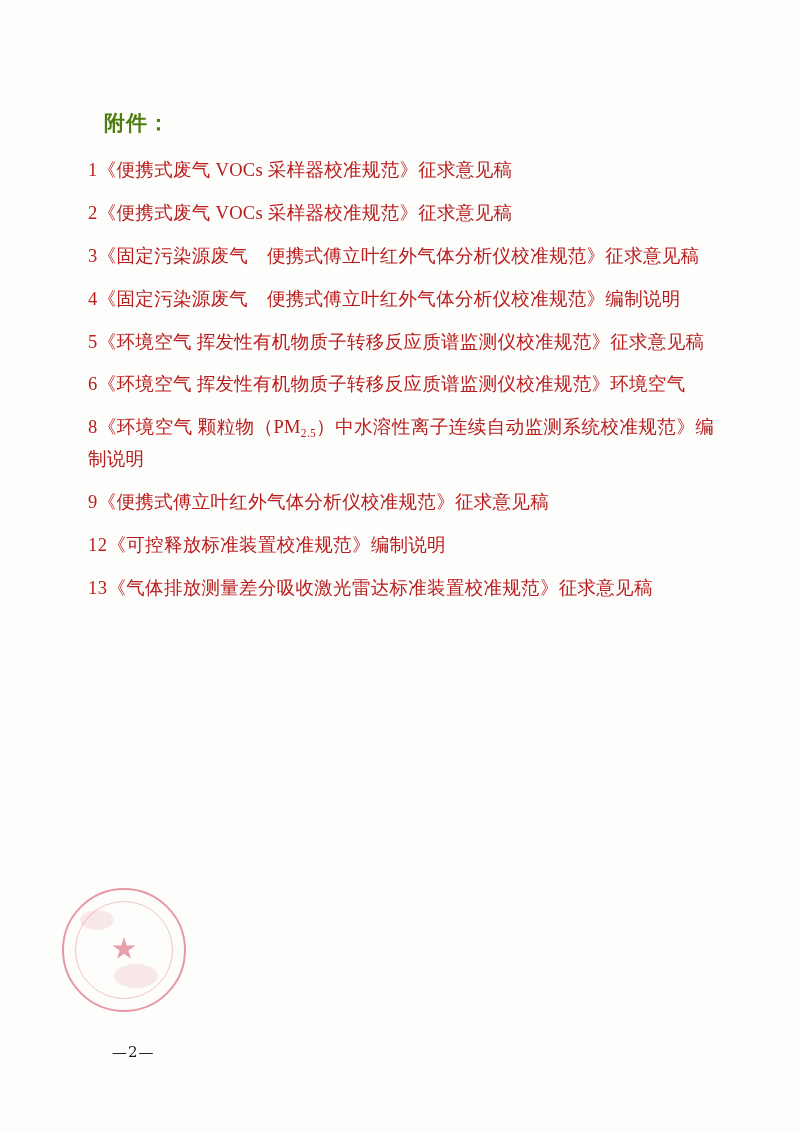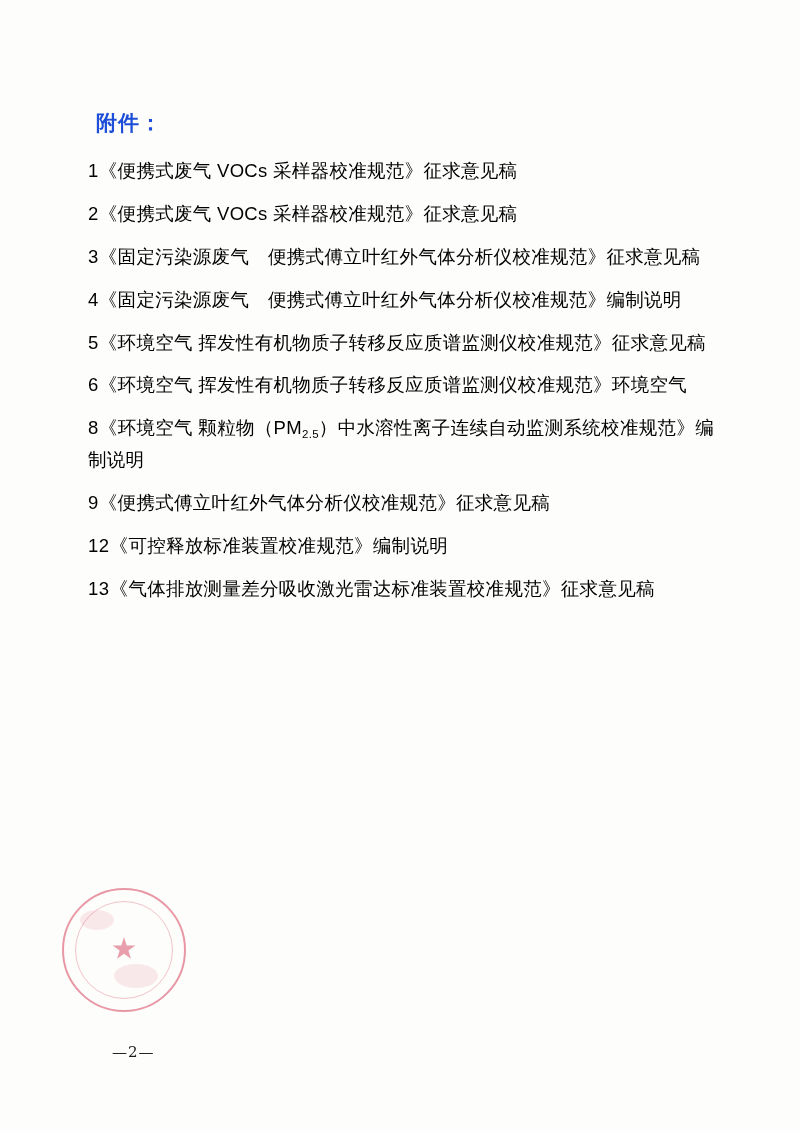--- a/index.html
+++ b/index.html
@@ -26,34 +26,34 @@
     position: absolute;
     left: 88px;
     top: 108px;
     width: 626px;
   }
 
   .doc-title {
     font-size: 21px;
     font-weight: bold;
     letter-spacing: 1px;
-    color: #1d4ed8;
-    margin: 0 0 18px 8px;
+    color: #4d7c0f;
+    margin: 0 0 18px 16px;
     line-height: 1.4;
     font-family: "DejaVu Serif", "Liberation Serif", serif;
   }
 
   .item {
     font-size: 18.5px;
-    color: #000000;
+    color: #b91c1c;
     line-height: 1.72;
     margin: 0 0 11px 0;
     text-align: justify;
     letter-spacing: 0.3px;
-    font-family: Liberation Sans, sans-serif;
+    font-family: Liberation Serif, serif;
   }
 
   .item .num {
     letter-spacing: 0.5px;
   }
 
   sub {
     font-size: 0.62em;
     vertical-align: baseline;
     position: relative;

